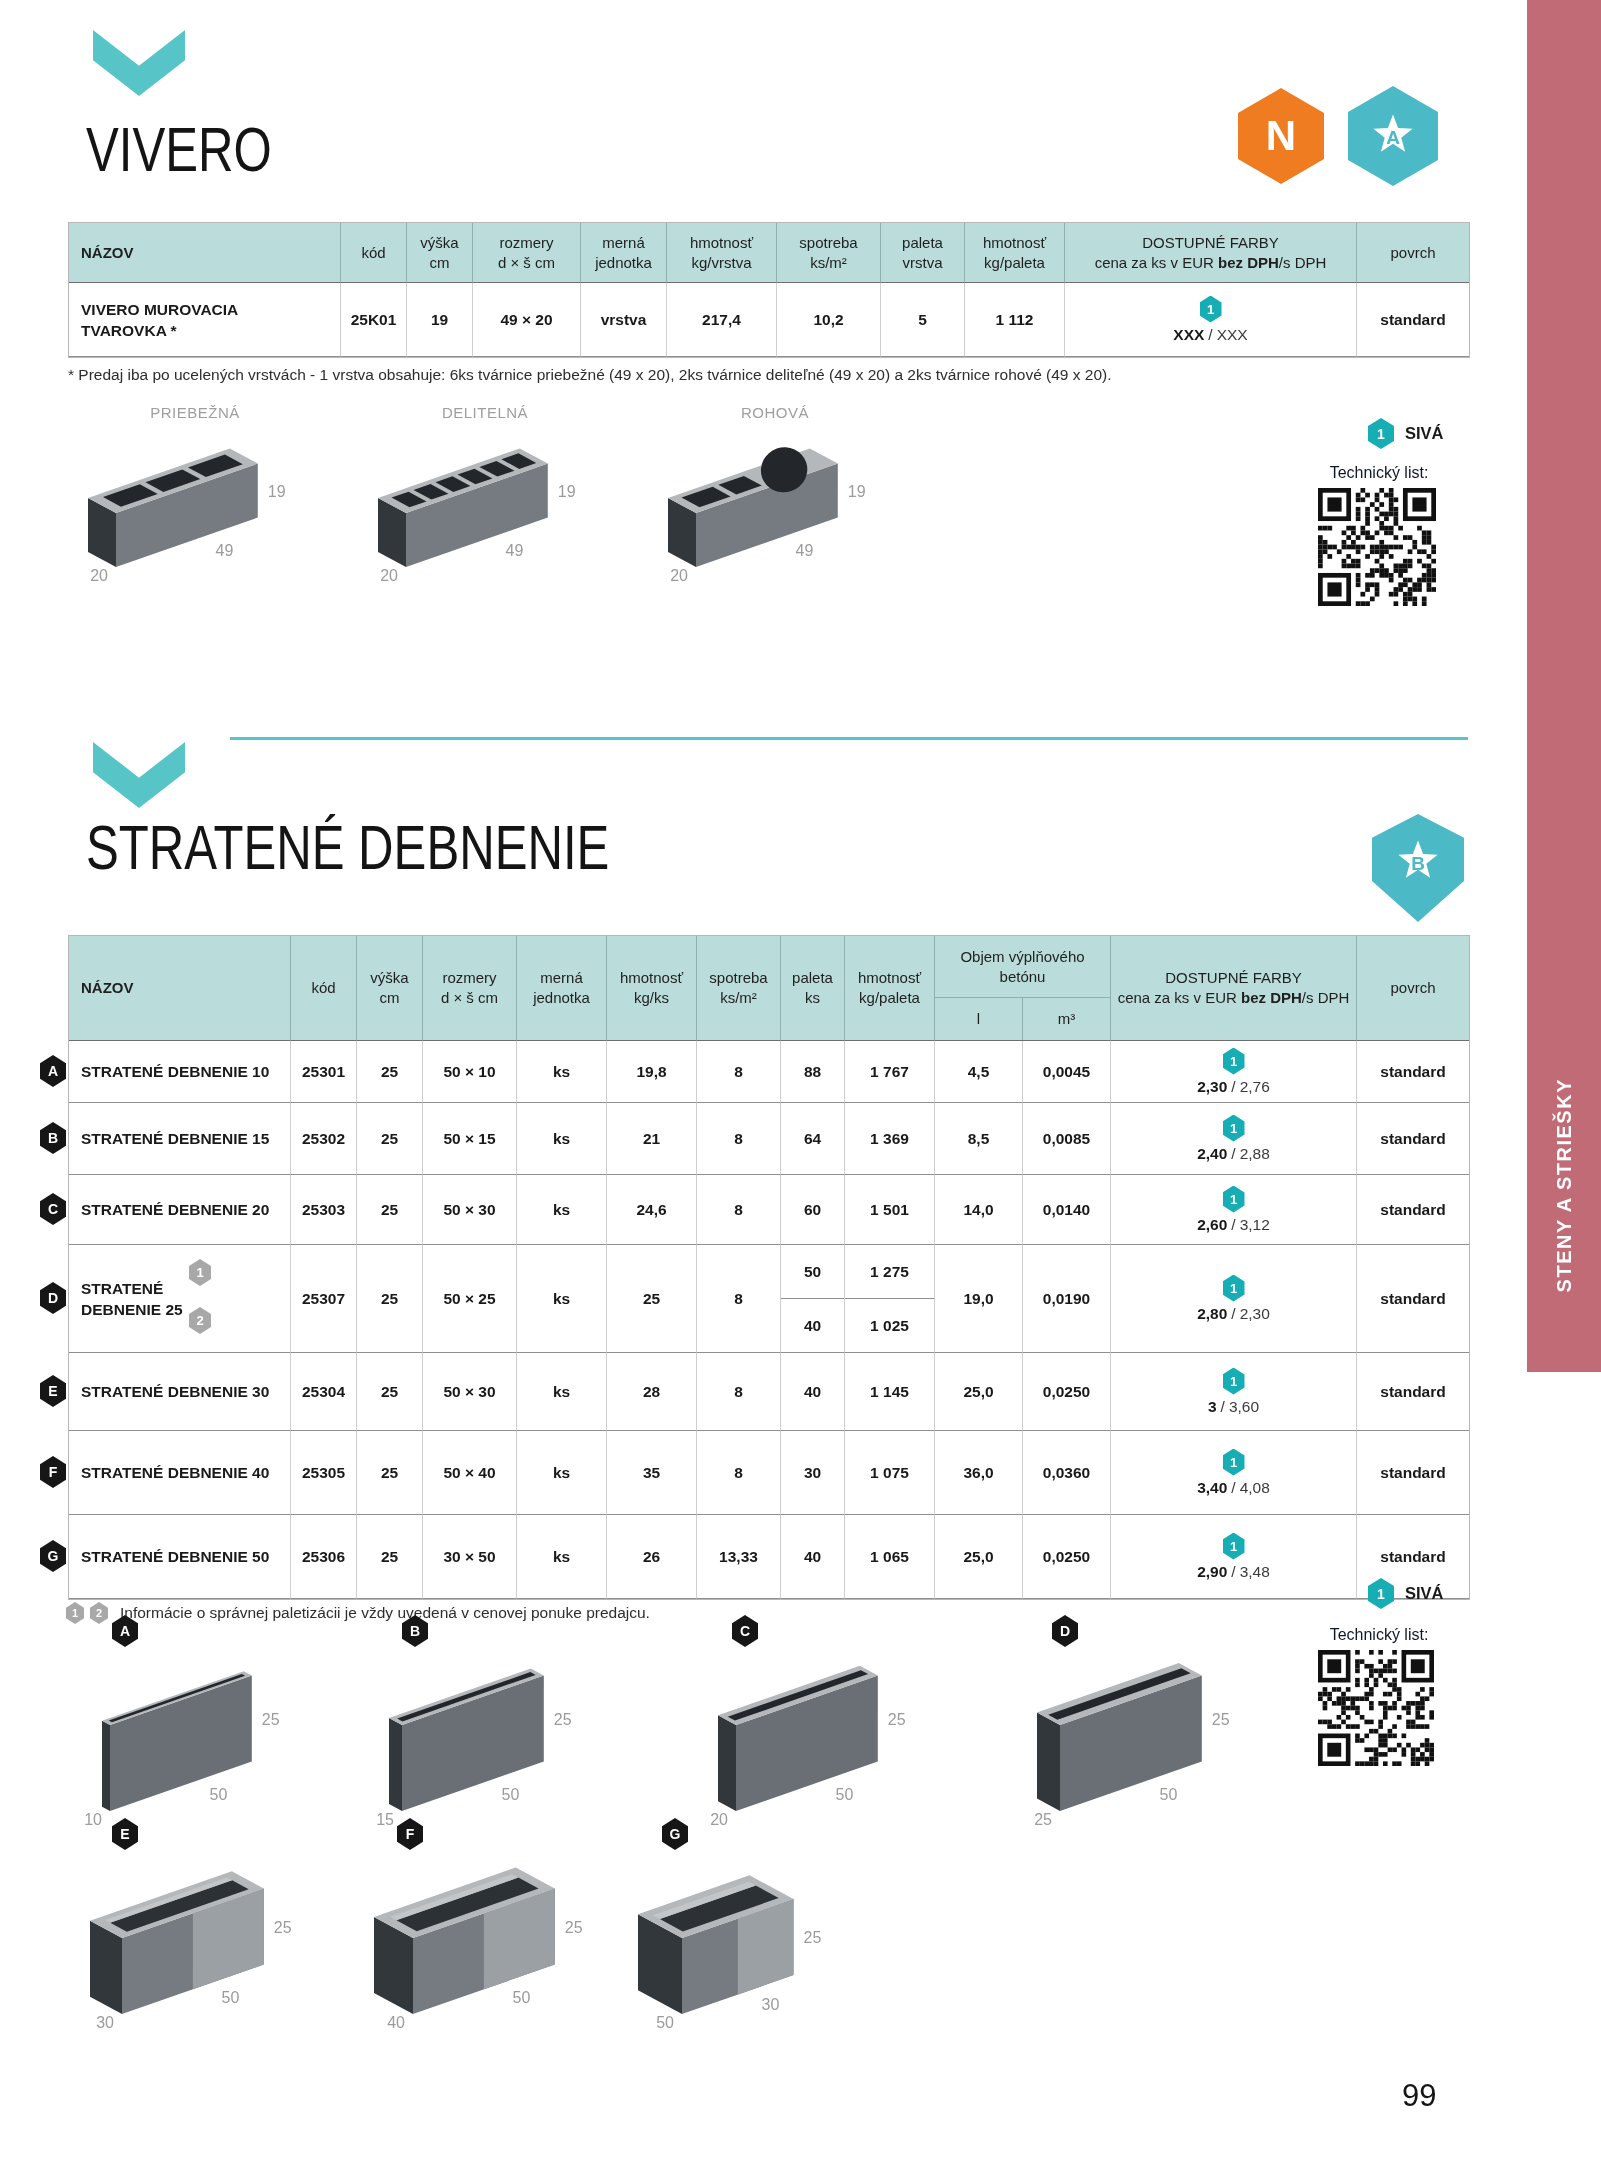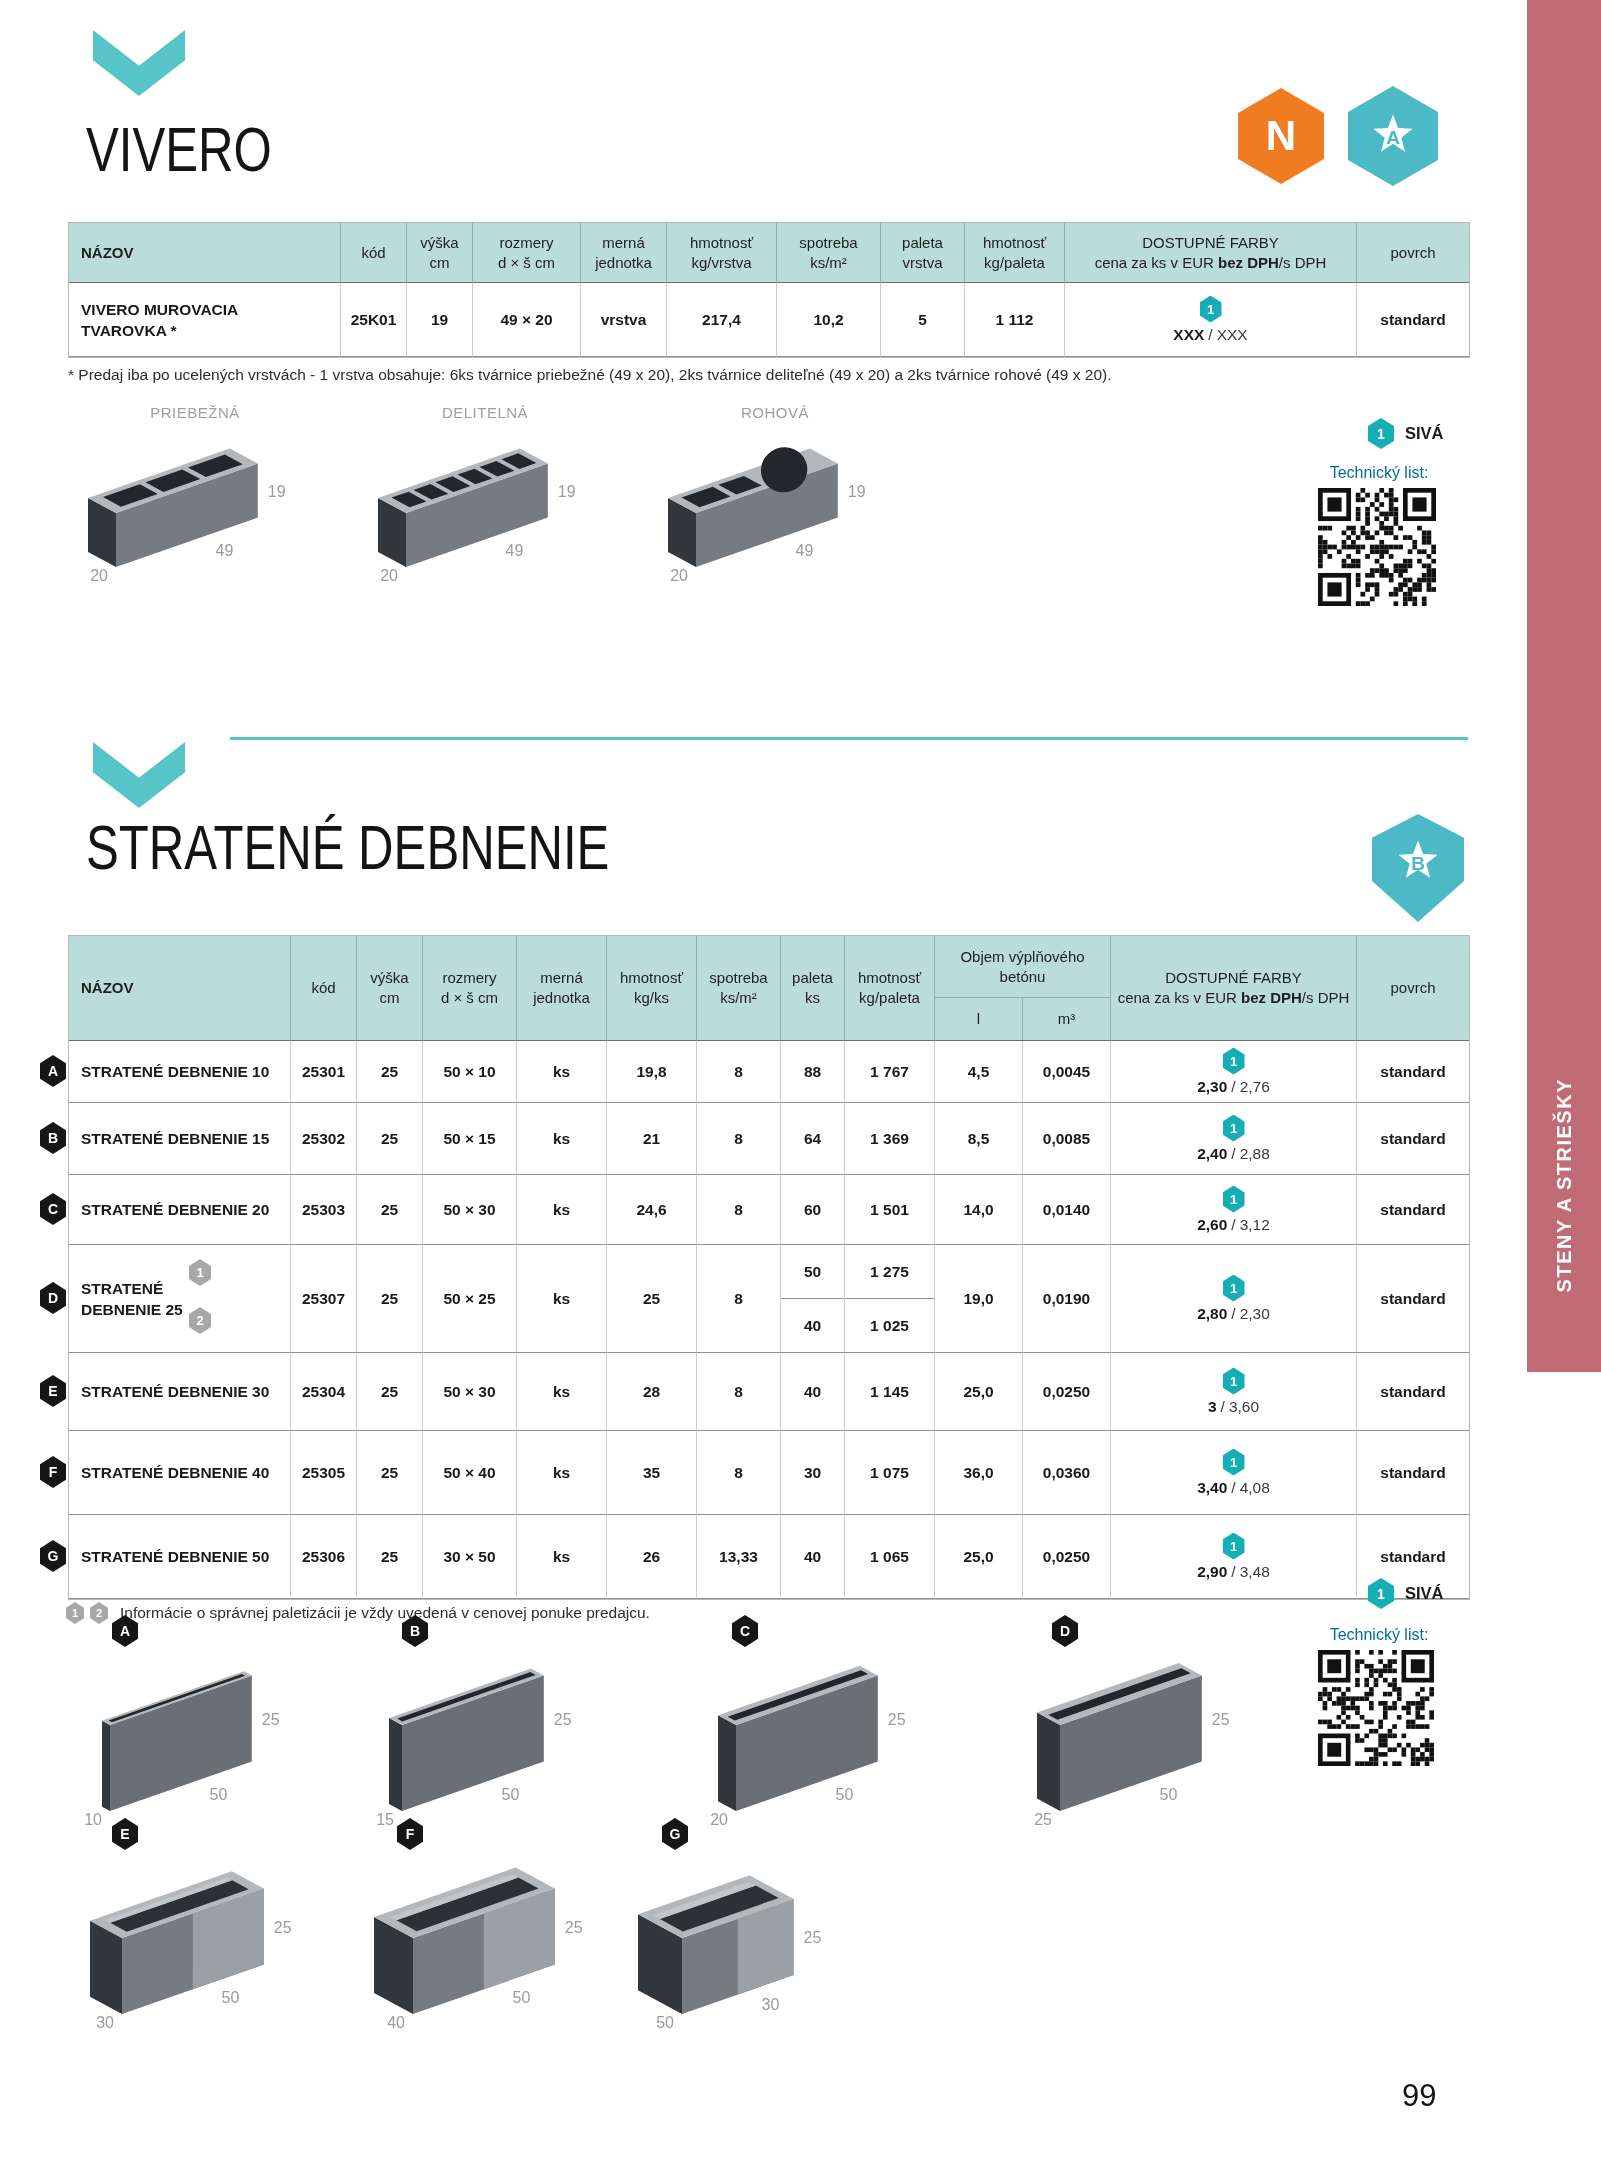--- a/index.html
+++ b/index.html
@@ -68,21 +68,21 @@
   .b-left{border-left:1px solid #8fb0ae;}
   .row-letter{position:absolute;width:26px;height:32px;font-size:14px;}
   .pos-badge0{position:absolute;left:120px;top:14px;}
   .pos-badge1{position:absolute;left:120px;top:62px;}
   
   .footnote{position:absolute;font-size:15.5px;color:#2d2d2d;}
   .fn2{display:flex;align-items:center;gap:6px;}
   .fn-text{margin-left:6px;}
   .legend{position:absolute;display:flex;align-items:center;gap:11px;}
   .legend-label{font-size:16.5px;font-weight:700;}
-  .tech{position:absolute;width:150px;text-align:center;font-size:16px;color:#0369a1;}
+  .tech{position:absolute;width:150px;text-align:center;font-size:16px;color:#0f172a;}
   .qr{position:absolute;background:#fff;}
   .fig{position:absolute;}
   .fig-label{text-align:center;color:#9e9e9e;font-size:15px;letter-spacing:.5px;margin-bottom:6px;}
   .fig .hexa{position:absolute;left:42px;top:0;width:26px;height:32px;font-size:14px;}
   .fig svg{display:block;}
   .fig.sec2 svg{margin-top:28px;}
   .page-num{position:absolute;left:1402px;top:2078px;font-size:31px;color:#151515;}
 </style>
 </head>
 <body>

